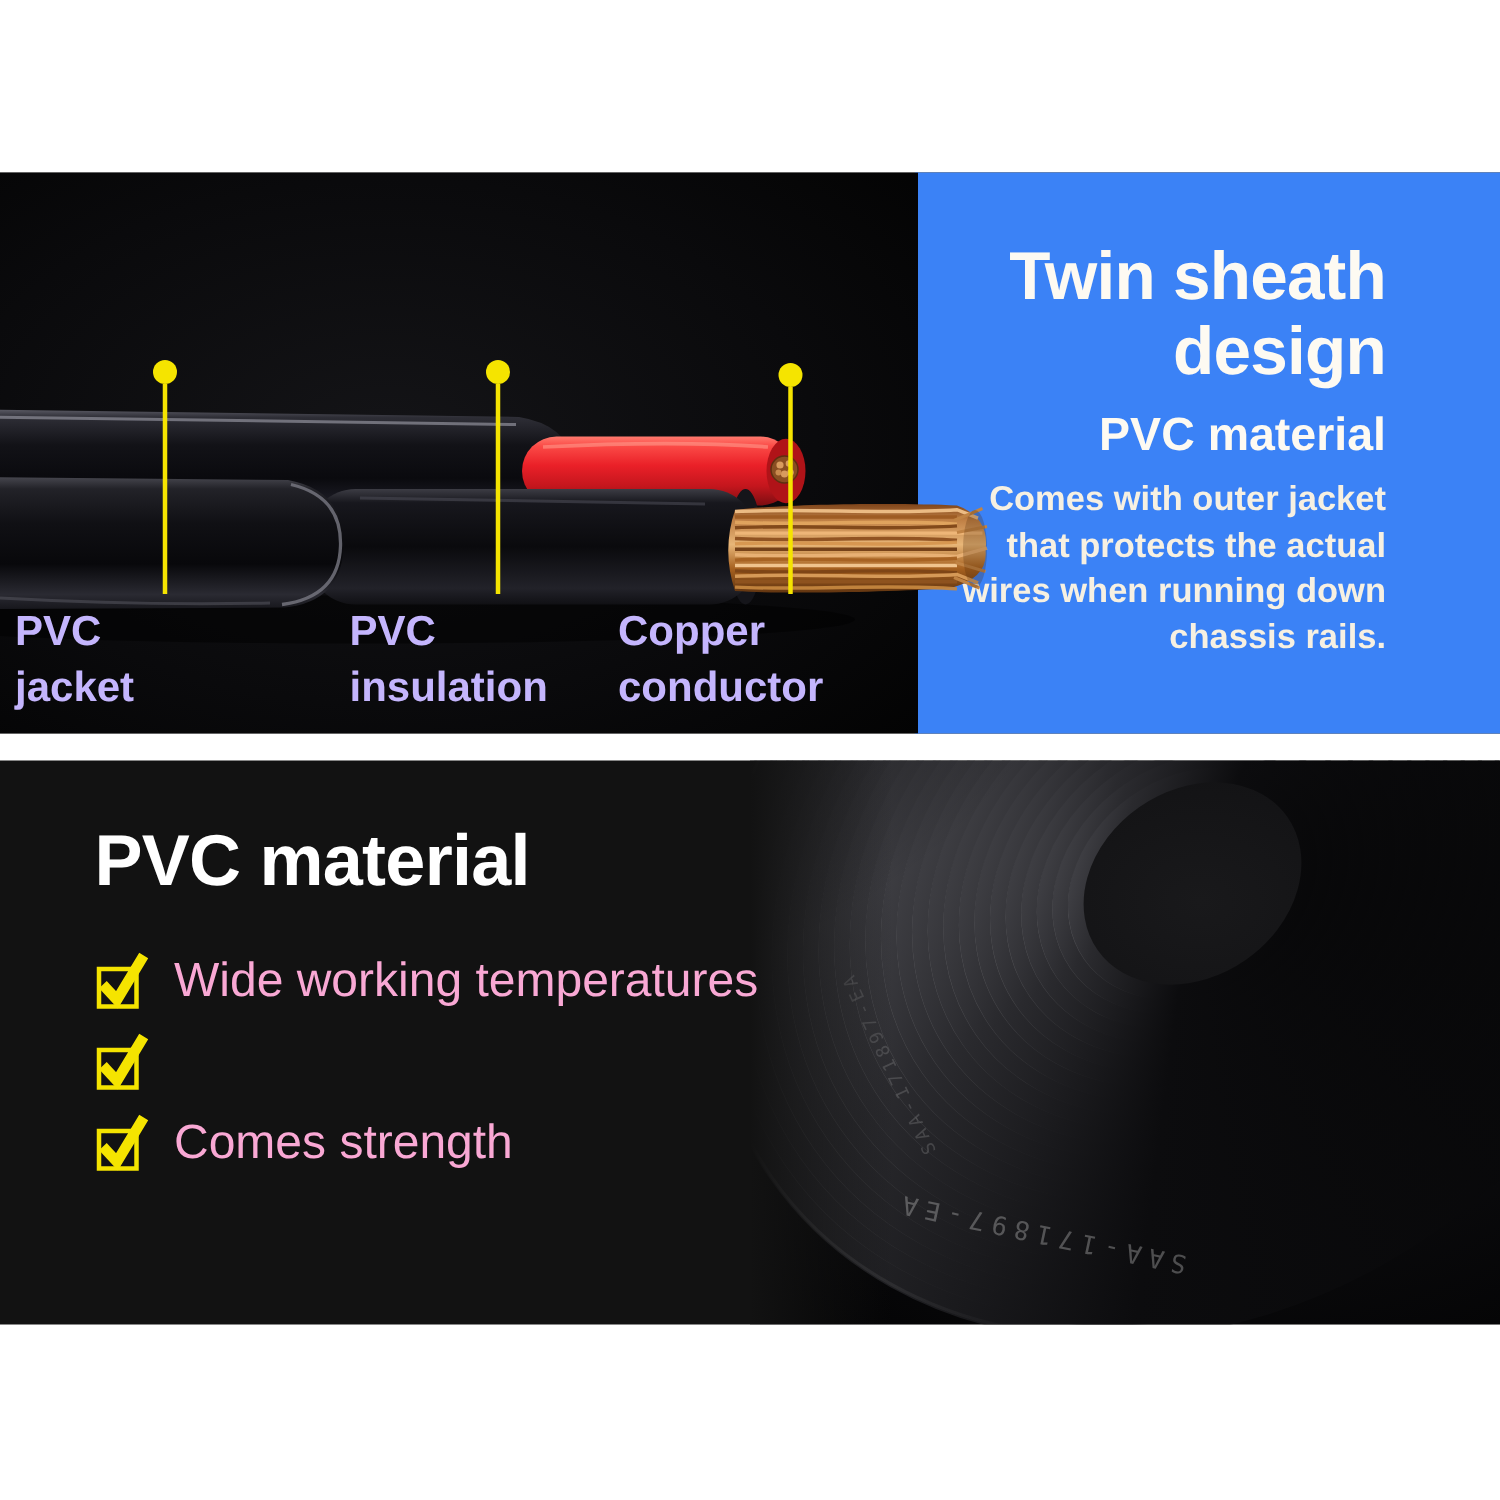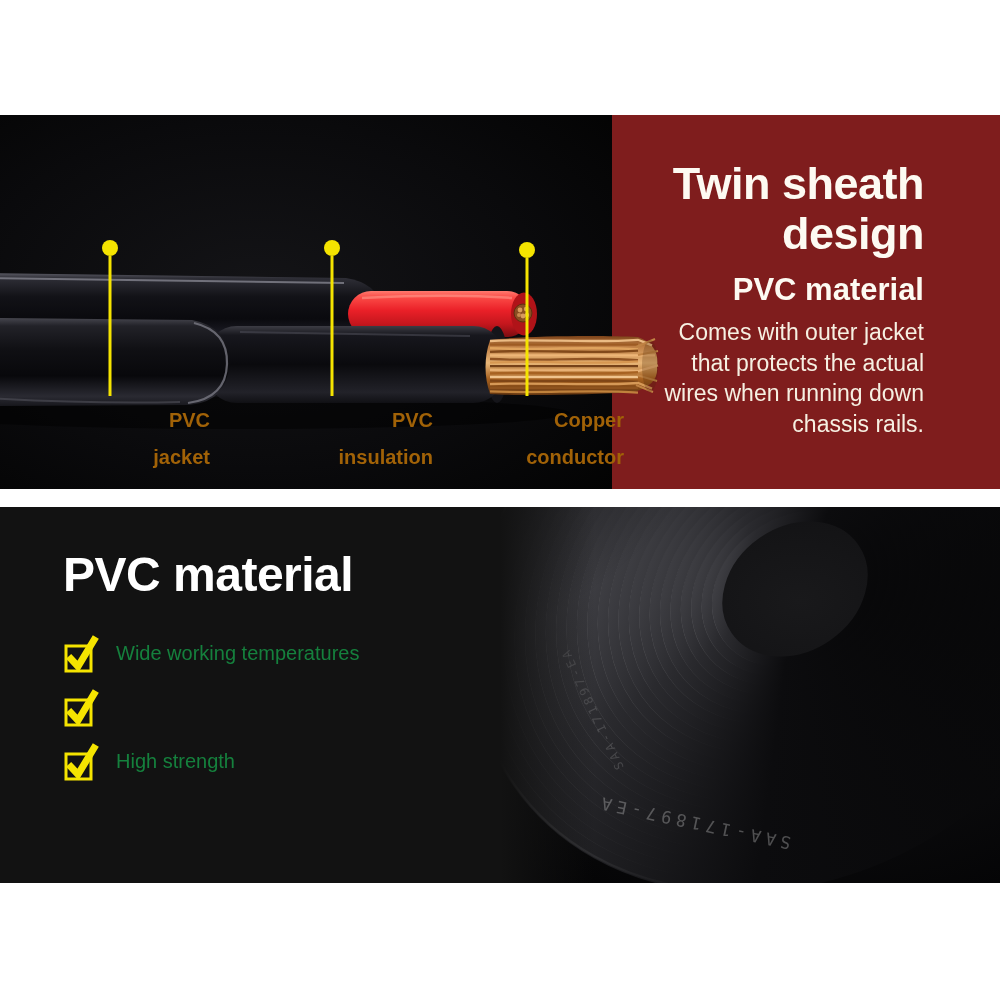--- a/index.html
+++ b/index.html
@@ -1,41 +1,41 @@
 <!DOCTYPE html>
 <html><head>
 <meta charset="utf-8">
 <style>
   html,body{margin:0;padding:0;background:#ffffff;}
   .canvas{position:relative;width:1000px;height:1000px;background:#ffffff;overflow:hidden;
           font-family:"Liberation Sans", sans-serif;}
 
   
   .top-section{position:absolute;left:0;top:115px;width:1000px;height:374px;background:#060607;}
-  .brown-panel{position:absolute;left:610px;top:0;width:390px;height:374px;background:#7f1d1d;
+  .brown-panel{position:absolute;left:610px;top:0;width:390px;height:374px;background:#3b82f6;
                box-sizing:border-box;padding:44px 76px 0 0;text-align:right;}
   .panel-title{font-size:45px;line-height:50px;font-weight:800;letter-spacing:-0.5px;
                color:#fdfaf2;white-space:pre-line;margin:0;}
   .panel-subtitle{font-size:31px;line-height:36px;font-weight:700;color:#fdfaf2;margin-top:13px;}
-  .panel-body{font-size:23px;line-height:30.5px;font-weight:400;color:#f6f0e2;margin-top:9px;
+  .panel-body{font-size:23px;line-height:30.5px;font-weight:700;color:#f6f0e2;margin-top:9px;
               white-space:pre-line;}
   .photo-svg{position:absolute;left:0;top:0;width:1000px;height:374px;display:block;}
-  .cable-label{position:absolute;top:287px;width:200px;text-align:right;color:#a16207;
-               font-size:20px;line-height:37px;font-weight:700;white-space:pre-line;}
-  .lbl-1{left:10px;} .lbl-2{left:233px;} .lbl-3{left:424px;}
+  .cable-label{position:absolute;top:287px;width:200px;text-align:left;color:#c4b5fd;
+               font-size:28px;line-height:37px;font-weight:700;white-space:pre-line;}
+  .lbl-1{left:10px;} .lbl-2{left:233px;} .lbl-3{left:412px;}
 
   
   .bottom-section{position:absolute;left:0;top:507px;width:1000px;height:376px;background:#121212;overflow:hidden;}
   .coil-svg{position:absolute;left:500px;top:0;width:500px;height:376px;display:block;}
   .features-heading{position:absolute;left:63px;top:40px;margin:0;font-size:48px;line-height:55px;
                     font-weight:800;letter-spacing:-0.5px;color:#ffffff;}
   .features-list{position:absolute;left:63px;top:126px;list-style:none;margin:0;padding:0;}
   .feature-row{display:flex;align-items:center;height:40px;margin-bottom:14px;}
   .check-icon{width:36px;height:40px;flex:0 0 36px;margin-right:17px;}
-  .feature-label{font-size:20px;color:#15803d;font-weight:400;}
+  .feature-label{font-size:32px;color:#f9a8d4;font-weight:400;}
 </style>
 </head>
 <body>
 
 <div class="canvas">
 
   <section class="top-section">
 
     <aside class="brown-panel">
       <h1 class="panel-title">Twin sheath
@@ -265,17 +265,17 @@
         <svg class="check-icon" viewBox="0 0 36 40">
           <rect x="3" y="13" width="25" height="25" fill="none" stroke="#f5e400" stroke-width="3"></rect>
           <path d="M8 26 L15 33.5 L31 7" fill="none" stroke="#f5e400" stroke-width="7" stroke-linecap="square"></path>
         </svg>
       </li>
       <li class="feature-row">
         <svg class="check-icon" viewBox="0 0 36 40">
           <rect x="3" y="13" width="25" height="25" fill="none" stroke="#f5e400" stroke-width="3"></rect>
           <path d="M8 26 L15 33.5 L31 7" fill="none" stroke="#f5e400" stroke-width="7" stroke-linecap="square"></path>
         </svg>
-        <span class="feature-label">High strength</span>
+        <span class="feature-label">Comes strength</span>
       </li>
     </ul>
   </section>
 </div>
 
 </body></html>

